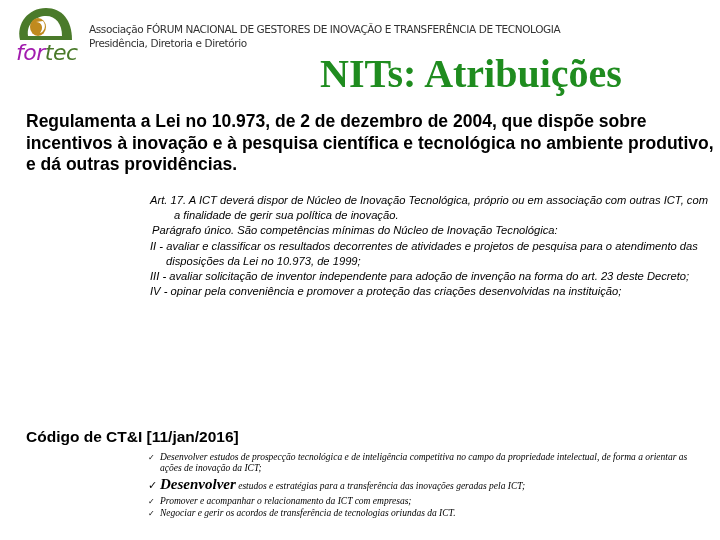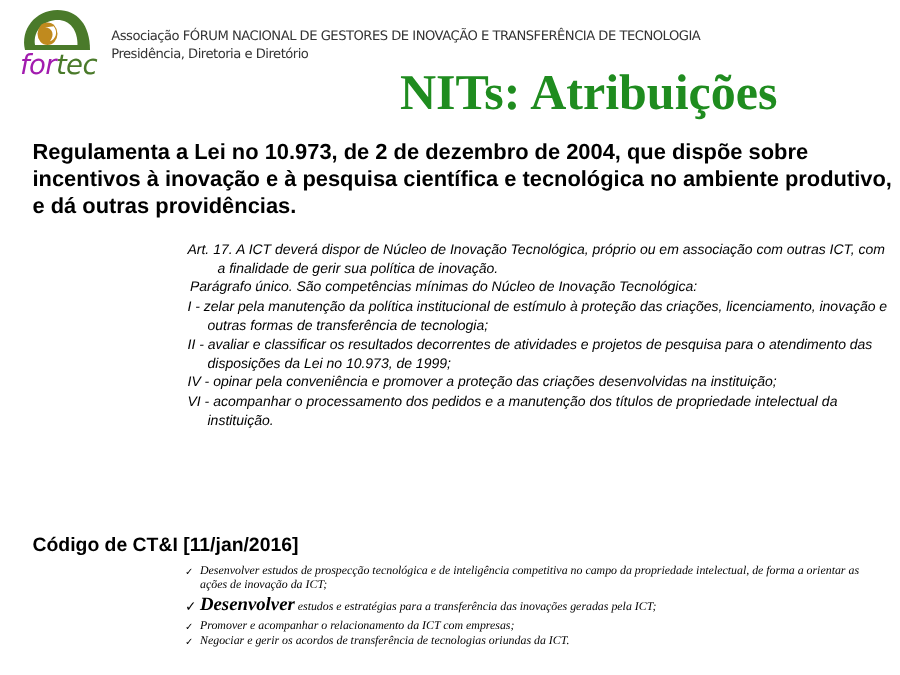--- a/index.html
+++ b/index.html
@@ -69,24 +69,23 @@
 
 <div class="title">NITs: Atribuições</div>
 
 <div class="decreto">
   <p>Regulamenta a Lei no 10.973, de 2 de dezembro de 2004, que dispõe sobre incentivos à inovação e à pesquisa científica e tecnológica no ambiente produtivo, e dá outras providências.</p>
 </div>
 
 <div class="art">
   <p class="hang">Art. 17.  A ICT deverá dispor de Núcleo de Inovação Tecnológica, próprio ou em associação com outras ICT, com a finalidade de gerir sua política de inovação.</p>
   <p class="indent" style="padding-left:2px">Parágrafo único.  São competências mínimas do Núcleo de Inovação Tecnológica:</p>
-  <p class="hang2">I - zelar pela manutenção da política institucional de estímulo à proteção das criações, licenciamento, inovação e outras formas de transferência de tecnologia;</p>
   <p class="hang2">II - avaliar e classificar os resultados decorrentes de atividades e projetos de pesquisa para o atendimento das disposições da Lei no 10.973, de 1999;</p>
+  <p class="hang2">III - avaliar solicitação de inventor independente para adoção de invenção na forma do art. 23 deste Decreto;</p>
   <p class="hang2">IV - opinar pela conveniência e promover a proteção das criações desenvolvidas na instituição;</p>
-  <p class="hang2">VI - acompanhar o processamento dos pedidos e a manutenção dos títulos de propriedade intelectual da instituição.</p>
 </div>
 
 <div class="codigo">Código de CT&amp;I [11/jan/2016]</div>
 
 <div class="checks">
   <div class="item">
     <span class="check">✓</span>
     <span>Desenvolver estudos de prospecção tecnológica e de inteligência competitiva no campo da propriedade intelectual, de forma a orientar as ações de inovação da ICT;</span>
   </div>
   <div class="item bigrow">

